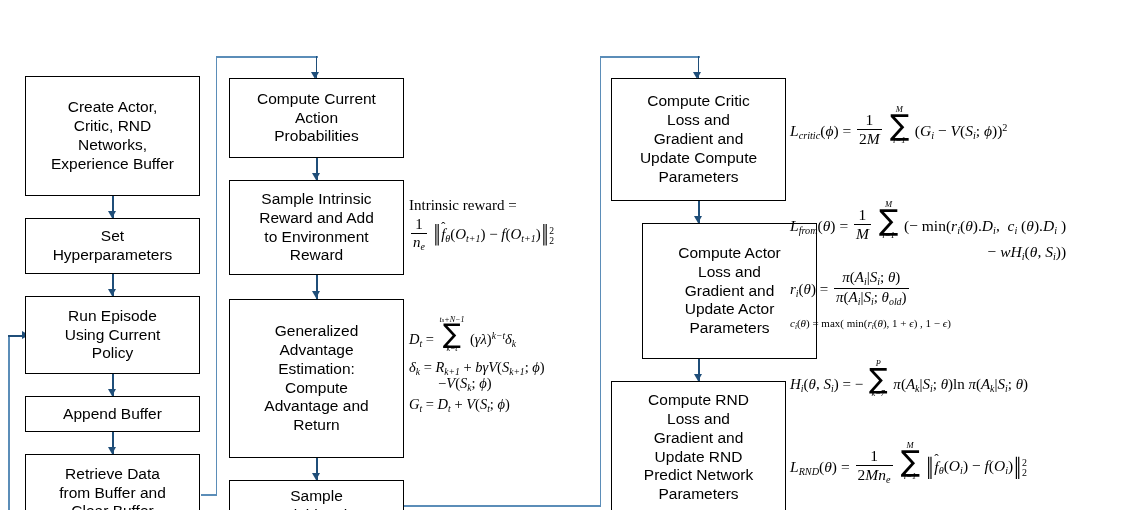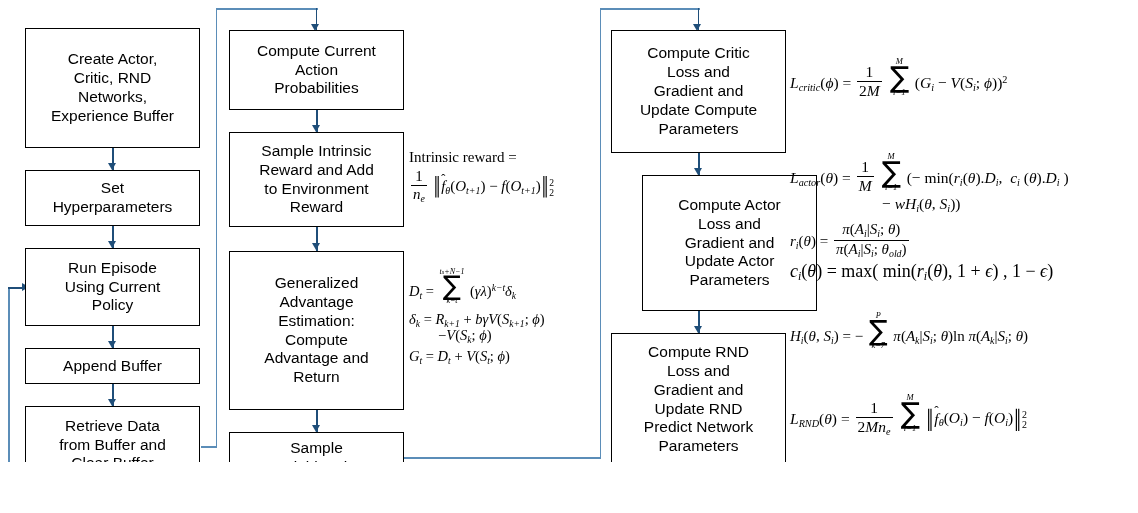--- a/index.html
+++ b/index.html
@@ -9,20 +9,21 @@
   }
   body {
     font-family: "Liberation Sans", sans-serif;
   }
   #canvas {
     position: relative;
     width: 1138px;
     height: 462px;
     background: #ffffff;
     overflow: hidden;
+    margin-top: 48px;
   }
   
   .node {
     position: absolute;
     box-sizing: border-box;
     border: 1.6px solid #000000;
     background: #ffffff;
     display: flex;
     align-items: center;
     justify-content: center;
@@ -297,39 +298,39 @@
 
   <div class="formula" style="left:790px; top:57px; font-size:15.5px;">
     <span class="mi">L</span><sub>critic</sub><span class="mup">(</span><span class="mi">ϕ</span><span class="mup">)</span> <span class="mup">=</span>
     <span class="frac"><span class="num mup">1</span><span class="den"><span class="mup">2</span><span class="mi">M</span></span></span>
     <span class="bigsum"><span class="lim"><span class="mi">M</span></span><span class="sig">∑</span><span class="lim">i=1</span></span>
     <span class="mup">(</span><span class="mi">G</span><sub>i</sub> − <span class="mi">V</span><span class="mup">(</span><span class="mi">S</span><sub>i</sub><span class="mup">;</span> <span class="mi">ϕ</span><span class="mup">))</span><sup>2</sup>
   </div>
 
   <div class="formula" style="left:790px; top:152px; font-size:15.5px;">
     <span class="lbl-line" style="display:block;">
-      <span class="mi">L</span><sub>actor</sub><span class="mup">(</span><span class="mi">θ</span><span class="mup">)</span> <span class="mup">=</span>
+      <span class="mi">L</span><sub>from</sub><span class="mup">(</span><span class="mi">θ</span><span class="mup">)</span> <span class="mup">=</span>
       <span class="frac"><span class="num mup">1</span><span class="den"><span class="mi">M</span></span></span>
       <span class="bigsum"><span class="lim"><span class="mi">M</span></span><span class="sig">∑</span><span class="lim">i=1</span></span>
       <span class="mup">(</span>− <span class="mup">min(</span><span class="mi">r</span><sub>i</sub><span class="mup">(</span><span class="mi">θ</span><span class="mup">).</span><span class="mi">D</span><sub>i</sub><span class="mup">,</span>&nbsp; <span class="mi">c</span><sub>i</sub> <span class="mup">(</span><span class="mi">θ</span><span class="mup">).</span><span class="mi">D</span><sub>i</sub> <span class="mup">)</span>
     </span>
-    <span class="lbl-line" style="display:block; text-align:left; padding-left:92px; margin-top:3px;">
+    <span class="lbl-line" style="display:block; text-align:right; padding-left:92px; margin-top:3px;">
       − <span class="mi">wH</span><sub>i</sub><span class="mup">(</span><span class="mi">θ</span><span class="mup">,</span> <span class="mi">S</span><sub>i</sub><span class="mup">))</span>
     </span>
   </div>
 
   <div class="formula" style="left:790px; top:222px; font-size:15px;">
     <span class="mi">r</span><sub>i</sub><span class="mup">(</span><span class="mi">θ</span><span class="mup">)</span> <span class="mup">=</span>
     <span class="frac">
       <span class="num"><span class="mi">π</span><span class="mup">(</span><span class="mi">A</span><sub>i</sub><span class="mup">|</span><span class="mi">S</span><sub>i</sub><span class="mup">;</span> <span class="mi">θ</span><span class="mup">)</span></span>
       <span class="den"><span class="mi">π</span><span class="mup">(</span><span class="mi">A</span><sub>i</sub><span class="mup">|</span><span class="mi">S</span><sub>i</sub><span class="mup">;</span> <span class="mi">θ</span><sub>old</sub><span class="mup">)</span></span>
     </span>
   </div>
 
-  <div class="formula" style="left:790px; top:262px; font-size:18px;">
+  <div class="formula" style="left:790px; top:270px; font-size:11px;">
     <span class="mi">c</span><sub>i</sub><span class="mup">(</span><span class="mi">θ</span><span class="mup">)</span> <span class="mup">= max( min(</span><span class="mi">r</span><sub>i</sub><span class="mup">(</span><span class="mi">θ</span><span class="mup">), 1 +</span> <span class="mi">ϵ</span><span class="mup">) , 1 −</span> <span class="mi">ϵ</span><span class="mup">)</span>
   </div>
 
   <div class="formula" style="left:790px; top:312px; font-size:15px;">
     <span class="mi">H</span><sub>i</sub><span class="mup">(</span><span class="mi">θ</span><span class="mup">,</span> <span class="mi">S</span><sub>i</sub><span class="mup">)</span> <span class="mup">=</span> −
     <span class="bigsum"><span class="lim"><span class="mi">P</span></span><span class="sig">∑</span><span class="lim">k=7</span></span>
     <span class="mi">π</span><span class="mup">(</span><span class="mi">A</span><sub>k</sub><span class="mup">|</span><span class="mi">S</span><sub>i</sub><span class="mup">;</span> <span class="mi">θ</span><span class="mup">)ln</span> <span class="mi">π</span><span class="mup">(</span><span class="mi">A</span><sub>k</sub><span class="mup">|</span><span class="mi">S</span><sub>i</sub><span class="mup">;</span> <span class="mi">θ</span><span class="mup">)</span>
   </div>
 
   <div class="formula" style="left:790px; top:393px; font-size:15.5px;">

